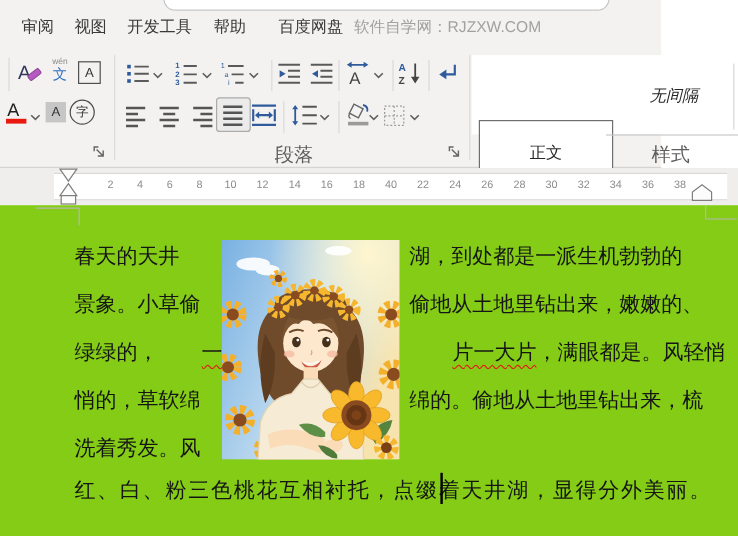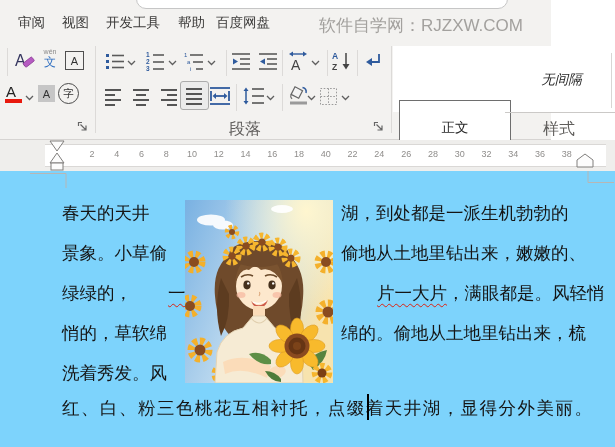--- a/index.html
+++ b/index.html
@@ -4,21 +4,21 @@
 <style>
   html,body{margin:0;padding:0;background:#fff;}
   body{width:615px;height:447px;overflow:hidden;font-family:"Liberation Sans",sans-serif;}
   #app{position:relative;width:615px;height:447px;background:#fff;}
   .abs{position:absolute;}
 
   
   .chrome{position:absolute;left:0;top:0;width:551px;height:139px;background:#f3f2f0;border-bottom:1px solid #d6d4d2;}
   .searchbox{position:absolute;left:136px;top:-13px;width:370px;height:20px;background:#fff;border:1px solid #c6c6c6;border-radius:10px;}
   .mi{position:absolute;top:14px;font-size:13.5px;color:#3b3a39;white-space:nowrap;cursor:default;}
-  .brand{position:absolute;top:14px;left:295px;font-size:17px;color:#a3a19e;white-space:nowrap;margin-left:24px;}
+  .brand{position:absolute;top:14px;left:295px;font-size:13px;color:#a3a19e;white-space:nowrap;}
   .vsep{position:absolute;width:1px;background:#dcdad8;}
   .glabel{position:absolute;font-size:16px;color:#605e5c;white-space:nowrap;}
   .ic{position:absolute;line-height:0;}
   .chev{position:absolute;line-height:0;}
   .chip{position:absolute;left:180px;top:81px;width:27px;height:27px;background:#ebebeb;border:1px solid #ababab;border-radius:3px;}
   .boxA{position:absolute;left:65px;top:51px;width:17px;height:17px;border:1px solid #4f4f4f;font-size:11px;color:#333;display:flex;align-items:center;justify-content:center;background:transparent;}
   .shadeA{position:absolute;left:38px;top:85px;width:17px;height:17px;background:#c6c6c6;font-size:11px;color:#333;display:flex;align-items:center;justify-content:center;}
   .encl{position:absolute;left:58px;top:83px;width:19px;height:19px;border:1.2px solid #4a4a4a;border-radius:50%;font-size:10.5px;color:#333;display:flex;align-items:center;justify-content:center;}
   .pinyin{position:absolute;left:39px;top:47px;width:22px;text-align:center;}
   .pinyin .py{display:block;font-size:7px;color:#8a8a8a;line-height:9px;}
@@ -32,21 +32,21 @@
   .gvline{position:absolute;left:611px;top:53px;width:1px;height:55px;background:#d8d6d4;}
   .ghline{position:absolute;left:505px;top:112px;width:110px;height:1px;background:#cbc9c7;}
 
   
   .rulerbar{position:absolute;left:0;top:140px;width:615px;height:31px;background:#efeeec;}
   .rband{position:absolute;left:45px;top:4px;width:561px;height:23px;background:#fff;border-top:1px solid #dad8d6;border-bottom:1px solid #dad8d6;box-sizing:border-box;}
   .rnums{position:absolute;left:88px;top:9px;width:484px;display:flex;justify-content:space-between;font-size:9px;color:#8f8d8b;}
   .rn{min-width:8px;text-align:center;}
 
   
-  .page{position:absolute;left:0;top:171px;width:615px;height:276px;background:#7dd3fc;}
+  .page{position:absolute;left:0;top:171px;width:615px;height:276px;background:#84cc16;}
   .docline{height:40px;line-height:40px;font-size:17.5px;color:#151515;text-align:justify;text-align-last:justify;text-justify:inter-character;white-space:nowrap;}
   .col{position:absolute;}
   .col-left{left:62px;top:22px;width:121px;}
   .col-right{left:341px;top:22px;width:252px;}
   .bottomline{position:absolute;left:62px;top:217px;width:530px;}
   .sp{text-decoration:underline wavy #dd2211 1px;text-underline-offset:4px;margin-left:36px;}
   .caret{position:absolute;left:367px;top:223px;width:2px;height:26px;background:#000;}
   .pic{position:absolute;left:185px;top:29px;width:148px;height:183px;}
 </style>
 </head>
@@ -55,21 +55,21 @@
 <div id="app">
 
   <div class="chrome">
     <div class="searchbox"></div>
 
     <nav>
       <span class="mi" style="left:18px">审阅</span>
       <span class="mi" style="left:62px">视图</span>
       <span class="mi" style="left:106px">开发工具</span>
       <span class="mi" style="left:178px">帮助</span>
-      <span class="mi" style="left:216px">百度网盘</span>
+      <span class="mi" style="left:232px">百度网盘</span>
       <span class="brand">软件自学网：RJZXW.COM</span>
     </nav>
 
     <div class="vsep" style="left:7px;top:48px;height:28px"></div>
     <div class="vsep" style="left:95px;top:46px;height:87px"></div>
     <div class="vsep" style="left:391px;top:46px;height:87px"></div>
 
     <div class="ic" style="left:13px;top:49px">
       <svg width="24" height="24">
           <text x="2" y="17" font-size="16" fill="#34355e">A</text>

